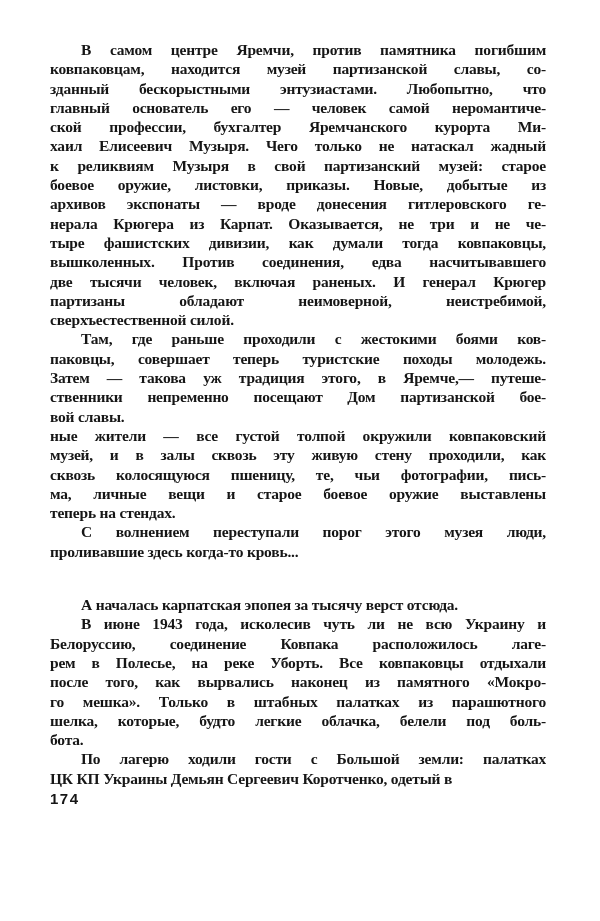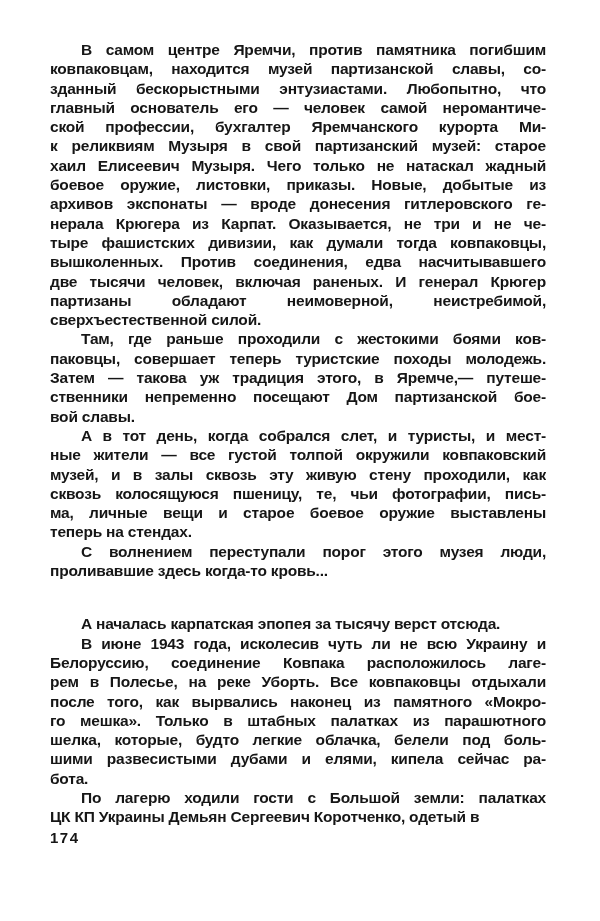--- a/index.html
+++ b/index.html
@@ -21,20 +21,21 @@
     overflow: hidden;
   }
   .text-block {
     width: 100%;
   }
   .section + .section {
     margin-top: 34px;
   }
   .paragraph {
     margin: 0;
+    font-family: Liberation Serif, serif;
   }
   .line {
     height: 19.3px;
     line-height: 19.3px;
     overflow: hidden;
     text-align: justify;
     text-align-last: justify;
     letter-spacing: -0.2px;
     white-space: normal;
   }
@@ -56,40 +57,39 @@
 
 <main class="page">
   <div class="text-block" id="text-block">
       <section class="section">
         <div class="paragraph">
           <div class="line indent">В самом центре Яремчи, против памятника погибшим</div>
           <div class="line">ковпаковцам, находится музей партизанской славы, со-</div>
           <div class="line">зданный бескорыстными энтузиастами. Любопытно, что</div>
           <div class="line">главный основатель его — человек самой неромантиче-</div>
           <div class="line">ской профессии, бухгалтер Яремчанского курорта Ми-</div>
+          <div class="line">хаил Елисеевич Музыря. Чего только не натаскал жадный</div>
           <div class="line">к реликвиям Музыря в свой партизанский музей: старое</div>
-          <div class="line">хаил Елисеевич Музыря. Чего только не натаскал жадный</div>
           <div class="line">боевое оружие, листовки, приказы. Новые, добытые из</div>
           <div class="line">архивов экспонаты — вроде донесения гитлеровского ге-</div>
           <div class="line">нерала Крюгера из Карпат. Оказывается, не три и не че-</div>
           <div class="line">тыре фашистских дивизии, как думали тогда ковпаковцы,</div>
           <div class="line">вышколенных. Против соединения, едва насчитывавшего</div>
           <div class="line">две тысячи человек, включая раненых. И генерал Крюгер</div>
           <div class="line">партизаны обладают неимоверной, неистребимой,</div>
           <div class="line last">сверхъестественной силой.</div>
         </div>
         <div class="paragraph">
           <div class="line indent">Там, где раньше проходили с жестокими боями ков-</div>
           <div class="line">паковцы, совершает теперь туристские походы молодежь.</div>
           <div class="line">Затем — такова уж традиция этого, в Яремче,— путеше-</div>
           <div class="line">ственники непременно посещают Дом партизанской бое-</div>
           <div class="line last">вой славы.</div>
         </div>
         <div class="paragraph">
-          <div class="line indent">А в тот день, когда собрался слет, и туристы, и мест-</div>
           <div class="line">ные жители — все густой толпой окружили ковпаковский</div>
           <div class="line">музей, и в залы сквозь эту живую стену проходили, как</div>
           <div class="line">сквозь колосящуюся пшеницу, те, чьи фотографии, пись-</div>
           <div class="line">ма, личные вещи и старое боевое оружие выставлены</div>
           <div class="line last">теперь на стендах.</div>
         </div>
         <div class="paragraph">
           <div class="line indent">С волнением переступали порог этого музея люди,</div>
           <div class="line last">проливавшие здесь когда-то кровь...</div>
         </div>
@@ -98,21 +98,20 @@
         <div class="paragraph">
           <div class="line indent last">А началась карпатская эпопея за тысячу верст отсюда.</div>
         </div>
         <div class="paragraph">
           <div class="line indent">В июне 1943 года, исколесив чуть ли не всю Украину и</div>
           <div class="line">Белоруссию, соединение Ковпака расположилось лаге-</div>
           <div class="line">рем в Полесье, на реке Уборть. Все ковпаковцы отдыхали</div>
           <div class="line">после того, как вырвались наконец из памятного «Мокро-</div>
           <div class="line">го мешка». Только в штабных палатках из парашютного</div>
           <div class="line">шелка, которые, будто легкие облачка, белели под боль-</div>
-          <div class="line">шими развесистыми дубами и елями, кипела сейчас ра-</div>
           <div class="line last">бота.</div>
         </div>
         <div class="paragraph">
           <div class="line indent">По лагерю ходили гости с Большой земли: палатках</div>
           <div class="line last">ЦК КП Украины Демьян Сергеевич Коротченко, одетый в</div>
         </div>
       </section>
     </div>
   <div class="page-number">174</div>
 </main>

